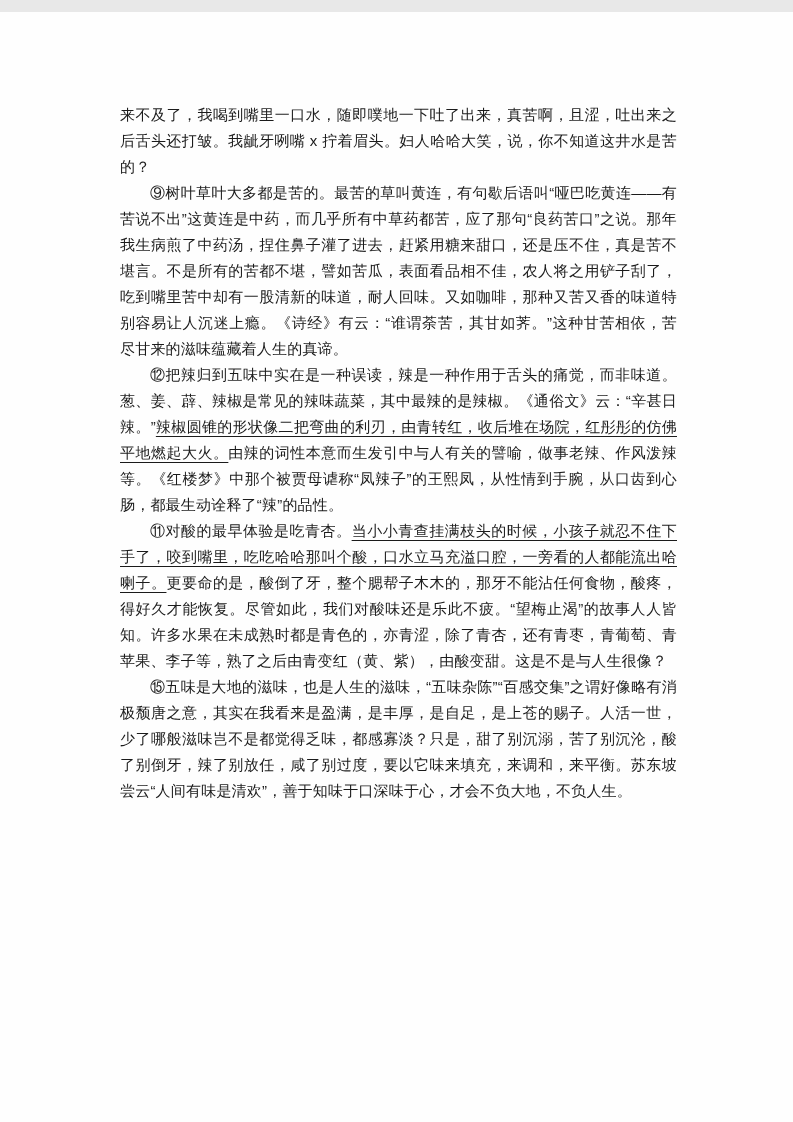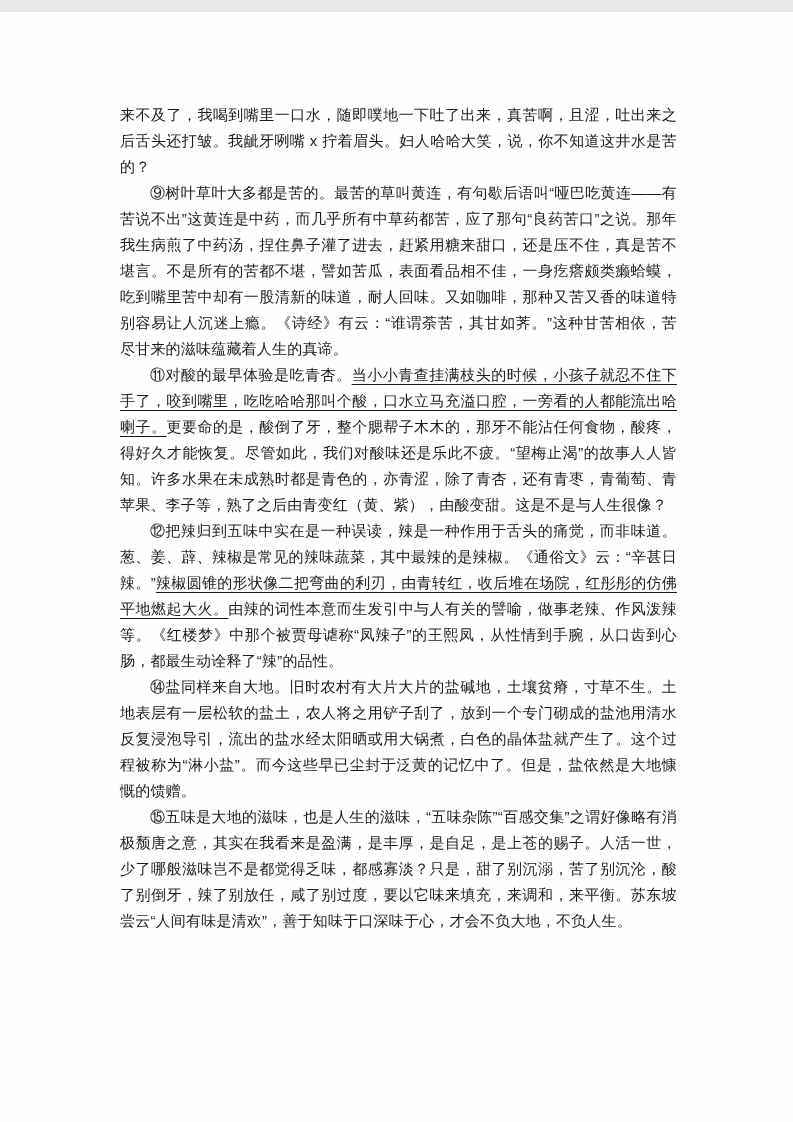--- a/index.html
+++ b/index.html
@@ -38,19 +38,18 @@
     text-decoration-thickness: 1px;
   }
 </style>
 </head>
 <body>
 
 <div class="page">
   <div class="doc-body">
 
     <p><span>来不及了，我喝到嘴里一口水，随即噗地一下吐了出来，真苦啊，且涩，吐出来之后舌头还打皱。我龇牙咧嘴 x 拧着眉头。妇人哈哈大笑，说，你不知道这井水是苦的？</span></p>
-      <p class="indent"><span>⑨树叶草叶大多都是苦的。最苦的草叫黄连，有句歇后语叫“哑巴吃黄连——有苦说不出”这黄连是中药，而几乎所有中草药都苦，应了那句“良药苦口”之说。那年我生病煎了中药汤，捏住鼻子灌了进去，赶紧用糖来甜口，还是压不住，真是苦不堪言。不是所有的苦都不堪，譬如苦瓜，表面看品相不佳，一身疙瘩颇类癞蛤蟆，吃到嘴里苦中却有一股清新的味道，耐人回味。又如咖啡，那种又苦又香的味道特别容易让人沉迷上瘾。《诗经》有云：“谁谓荼苦，其甘如荠。”这种甘苦相依，苦尽甘来的滋味蕴藏着人生的真谛。</span></p>
+      <p class="indent"><span>⑨树叶草叶大多都是苦的。最苦的草叫黄连，有句歇后语叫“哑巴吃黄连——有苦说不出”这黄连是中药，而几乎所有中草药都苦，应了那句“良药苦口”之说。那年我生病煎了中药汤，捏住鼻子灌了进去，赶紧用糖来甜口，还是压不住，真是苦不堪言。不是所有的苦都不堪，譬如苦瓜，表面看品相不佳，农人将之用铲子刮了，吃到嘴里苦中却有一股清新的味道，耐人回味。又如咖啡，那种又苦又香的味道特别容易让人沉迷上瘾。《诗经》有云：“谁谓荼苦，其甘如荠。”这种甘苦相依，苦尽甘来的滋味蕴藏着人生的真谛。</span></p>
+      <p class="indent"><span>⑫把辣归到五味中实在是一种误读，辣是一种作用于舌头的痛觉，而非味道。葱、姜、薜、辣椒是常见的辣味蔬菜，其中最辣的是辣椒。《通俗文》云：“辛甚日辣。”</span><u>辣椒圆锥的形状像二把弯曲的利刃，由青转红，收后堆在场院，红彤彤的仿佛平地燃起大火。</u><span>由辣的词性本意而生发引中与人有关的譬喻，做事老辣、作风泼辣等。《红楼梦》中那个被贾母谑称“凤辣子”的王熙凤，从性情到手腕，从口齿到心肠，都最生动诠释了“辣”的品性。</span></p>
       <p class="indent"><span>⑪对酸的最早体验是吃青杏。</span><u>当小小青查挂满枝头的时候，小孩子就忍不住下手了，咬到嘴里，吃吃哈哈那叫个酸，口水立马充溢口腔，一旁看的人都能流出哈喇子。</u><span>更要命的是，酸倒了牙，整个腮帮子木木的，那牙不能沾任何食物，酸疼，得好久才能恢复。尽管如此，我们对酸味还是乐此不疲。“望梅止渴”的故事人人皆知。许多水果在未成熟时都是青色的，亦青涩，除了青杏，还有青枣，青葡萄、青苹果、李子等，熟了之后由青变红（黄、紫），由酸变甜。这是不是与人生很像？</span></p>
-      <p class="indent"><span>⑫把辣归到五味中实在是一种误读，辣是一种作用于舌头的痛觉，而非味道。葱、姜、薜、辣椒是常见的辣味蔬菜，其中最辣的是辣椒。《通俗文》云：“辛甚日辣。”</span><u>辣椒圆锥的形状像二把弯曲的利刃，由青转红，收后堆在场院，红彤彤的仿佛平地燃起大火。</u><span>由辣的词性本意而生发引中与人有关的譬喻，做事老辣、作风泼辣等。《红楼梦》中那个被贾母谑称“凤辣子”的王熙凤，从性情到手腕，从口齿到心肠，都最生动诠释了“辣”的品性。</span></p>
-      <p class="indent"><span>⑭盐同样来自大地。旧时农村有大片大片的盐碱地，土壤贫瘠，寸草不生。土地表层有一层松软的盐土，农人将之用铲子刮了，放到一个专门砌成的盐池用清水反复浸泡导引，流出的盐水经太阳晒或用大锅煮，白色的晶体盐就产生了。这个过程被称为“淋小盐”。而今这些早已尘封于泛黄的记忆中了。但是，盐依然是大地慷慨的馈赠。</span></p>
       <p class="indent"><span>⑮五味是大地的滋味，也是人生的滋味，“五味杂陈”“百感交集”之谓好像略有消极颓唐之意，其实在我看来是盈满，是丰厚，是自足，是上苍的赐子。人活一世，少了哪般滋味岂不是都觉得乏味，都感寡淡？只是，甜了别沉溺，苦了别沉沦，酸了别倒牙，辣了别放任，咸了别过度，要以它味来填充，来调和，来平衡。苏东坡尝云“人间有味是清欢”，善于知味于口深味于心，才会不负大地，不负人生。</span></p>
   </div>
 </div>
 
 </body></html>

